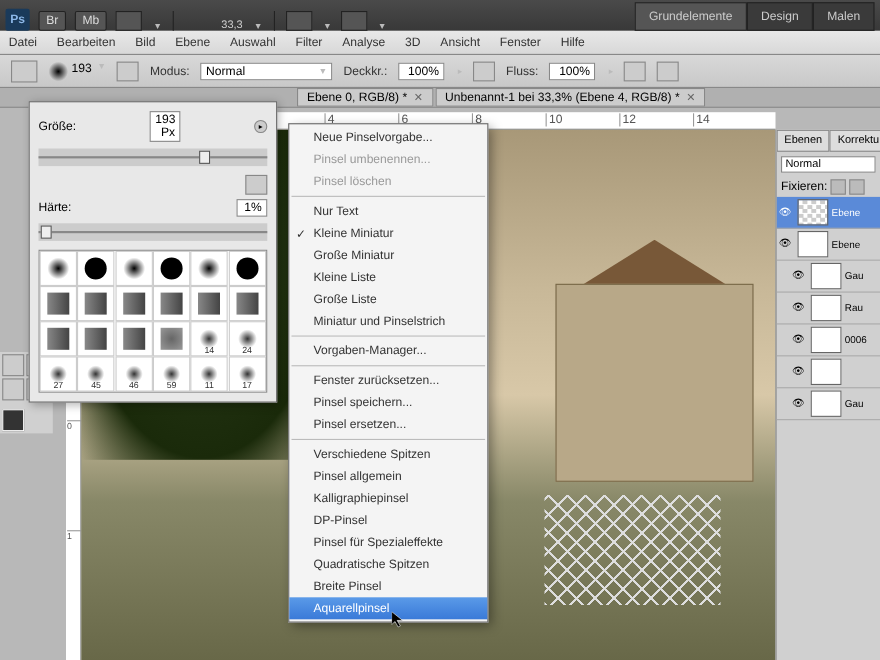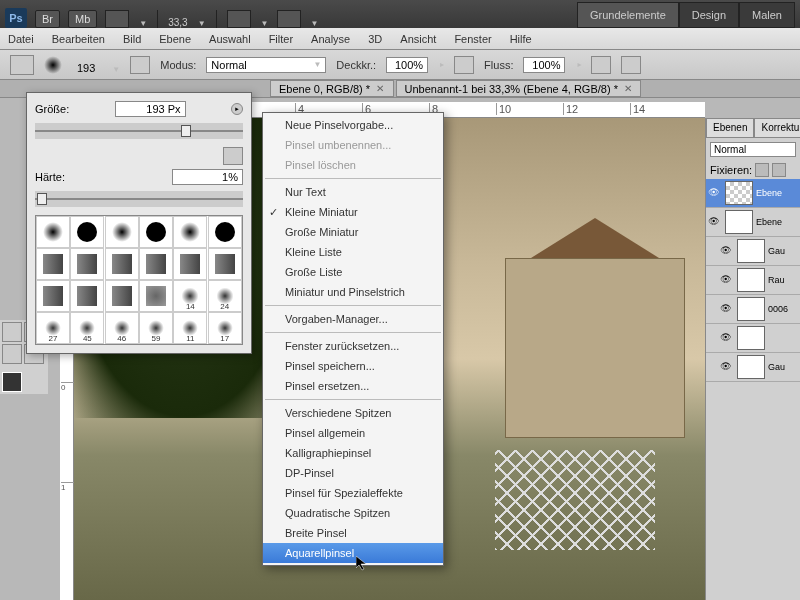--- a/index.html
+++ b/index.html
@@ -3,32 +3,32 @@
 <meta charset="utf-8">
 <style>
 * { margin: 0; padding: 0; box-sizing: border-box; font-family: Tahoma, Arial, sans-serif; font-size: 11px; user-select: none; }
 body { background: #b8b8b8; overflow: hidden; width: 800px; height: 600px; }
 
 .app-header { background: linear-gradient(#4a4a4a, #383838); height: 28px; display: flex; align-items: flex-end; padding: 0 5px; gap: 8px; }
 .ps-logo { width: 22px; height: 20px; background: #1a3a5a; color: #8db8e8; display: flex; align-items: center; justify-content: center; font-weight: bold; border-radius: 2px; }
 .hdr-btn { background: #555; color: #ddd; padding: 2px 6px; border: 1px solid #222; border-radius: 2px; display: flex; align-items: center; justify-content: center; }
 .hdr-icon { width: 24px; height: 18px; background: #555; border: 1px solid #222; }
 .hdr-sep { width: 1px; height: 18px; background: #222; margin: 0 2px; }
-.zoom-disp { color: #ccc; font-size: 10px; }
+.zoom-disp { color: #ccc; font-size: 10px; margin-left: 33px; }
 .dd-arrow { color: #bbb; font-size: 8px; margin-left: 2px; }
 .workspace-tabs { margin-left: auto; display: flex; gap: 0; }
 .ws-tab { color: #ccc; padding: 6px 12px; background: #3a3a3a; border: 1px solid #222; }
 .ws-tab.active { background: #555; }
 
 .menu-bar { background: linear-gradient(#e8e8e8, #d8d8d8); height: 22px; display: flex; align-items: center; padding: 0 8px; gap: 18px; border-bottom: 1px solid #888; }
 .menu-item { color: #333; cursor: default; }
 
 .options-bar { background: linear-gradient(#d8d8d8, #c8c8c8); height: 30px; display: flex; align-items: center; padding: 0 10px; gap: 10px; border-bottom: 1px solid #888; }
 .opt-tool { width: 24px; height: 20px; background: #ccc; border: 1px solid #888; }
-.opt-brush { display: flex; align-items: flex-end; gap: 15px; }
+.opt-brush { display: flex; align-items: flex-start; gap: 3px; }
 .opt-brush-dot { width: 18px; height: 18px; border-radius: 50%; background: radial-gradient(#000, transparent 70%); }
 .opt-label { color: #333; }
 .opt-select { background: #fff; border: 1px solid #888; padding: 1px 4px; width: 120px; display: flex; justify-content: space-between; align-items: center; }
 .opt-input { background: #fff; border: 1px solid #888; padding: 1px 4px; width: 42px; text-align: right; }
 .opt-icon { width: 20px; height: 18px; background: #ccc; border: 1px solid #888; }
 
 .doc-tabs { background: #b0b0b0; height: 18px; display: flex; align-items: stretch; padding-left: 270px; border-bottom: 1px solid #888; }
 .doc-tab { background: #ccc; border: 1px solid #888; padding: 3px 8px; display: flex; align-items: center; gap: 6px; margin-right: 2px; }
 .doc-close { font-size: 10px; color: #666; }
 
@@ -37,21 +37,21 @@
 
 .canvas-area { position: absolute; left: 74px; top: 118px; right: 95px; bottom: 0; background: #8a8a6a; overflow: hidden; }
 .canvas-img { width: 100%; height: 100%; background: linear-gradient(180deg, #a89878 0%, #c8b898 30%, #d8c8a8 50%, #888868 70%, #686848 100%); position: relative; }
 .building { position: absolute; right: 20px; top: 140px; width: 180px; height: 180px; background: #b8a888; border: 1px solid #786848; }
 .roof { position: absolute; right: 10px; top: 100px; width: 200px; height: 50px; background: #785838; clip-path: polygon(10% 100%, 50% 0, 90% 100%); }
 .tree { position: absolute; left: 0; top: 0; width: 220px; height: 300px; background: radial-gradient(ellipse at 50% 40%, #2a3a1a, #1a2a0a 70%, transparent); }
 .trellis { position: absolute; right: 50px; bottom: 50px; width: 160px; height: 100px; background: repeating-linear-gradient(45deg, #ddd 0, #ddd 2px, transparent 2px, transparent 12px), repeating-linear-gradient(-45deg, #ddd 0, #ddd 2px, transparent 2px, transparent 12px); }
 
 .brush-panel { position: absolute; left: 26px; top: 92px; width: 226px; background: #e8e8e8; border: 1px solid #666; box-shadow: 2px 2px 8px rgba(0,0,0,0.3); z-index: 50; padding: 8px; }
 .bp-row { display: flex; align-items: center; justify-content: space-between; margin-bottom: 6px; }
-.bp-val { background: #fff; border: 1px solid #888; padding: 1px 4px; width: 71px; text-align: right; }
+.bp-val { background: #fff; border: 1px solid #888; padding: 1px 4px; width: 28px; text-align: right; }
 .bp-arrow { width: 12px; height: 12px; border-radius: 50%; background: #ccc; border: 1px solid #888; display: flex; align-items: center; justify-content: center; font-size: 7px; }
 .bp-slider { height: 16px; background: linear-gradient(90deg, #ccc, #ccc); position: relative; margin-bottom: 8px; }
 .bp-slider::before { content: ''; position: absolute; top: 7px; left: 0; right: 0; height: 2px; background: #888; }
 .bp-thumb { position: absolute; top: 2px; width: 10px; height: 12px; background: #eee; border: 1px solid #555; }
 .bp-icons { display: flex; justify-content: flex-end; gap: 4px; margin-bottom: 4px; }
 .bp-grid { display: grid; grid-template-columns: repeat(6, 1fr); gap: 0; background: #fff; border: 1px solid #888; max-height: 130px; overflow: hidden; }
 .bp-cell { width: 34px; height: 32px; border: 1px solid #ccc; display: flex; align-items: center; justify-content: center; position: relative; }
 .bp-glyph { width: 20px; height: 20px; }
 .bp-num { position: absolute; bottom: 0; font-size: 8px; color: #333; }
 

